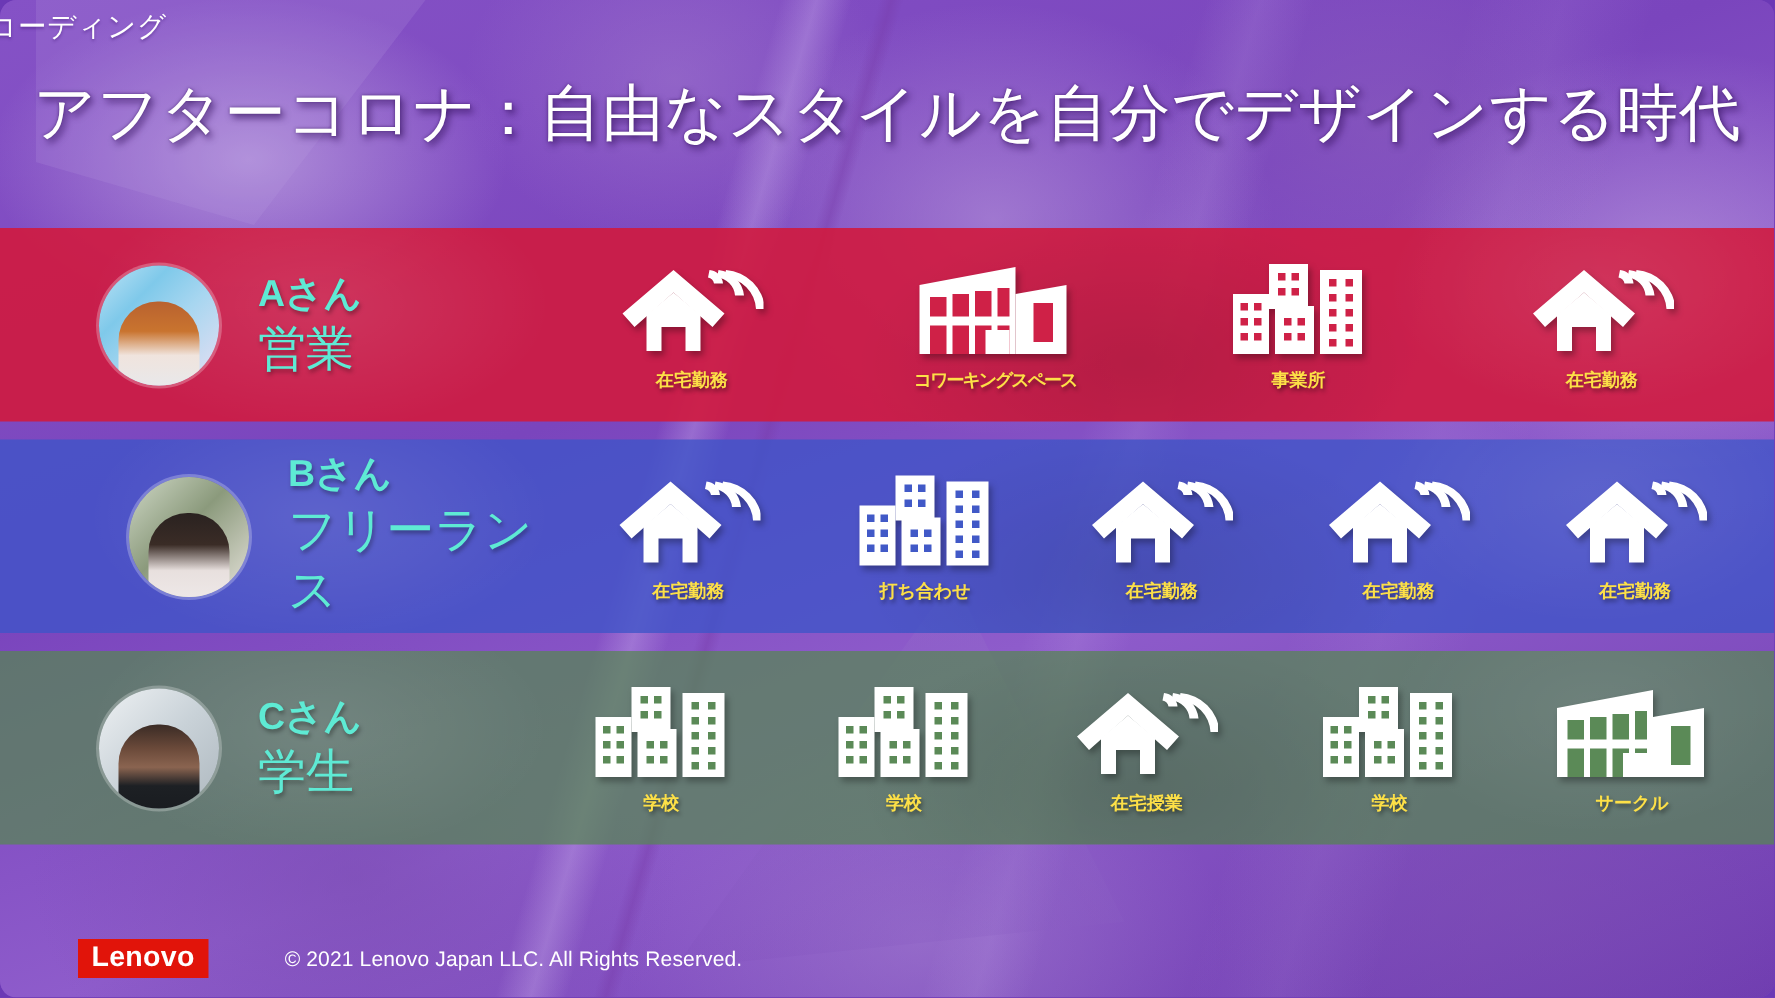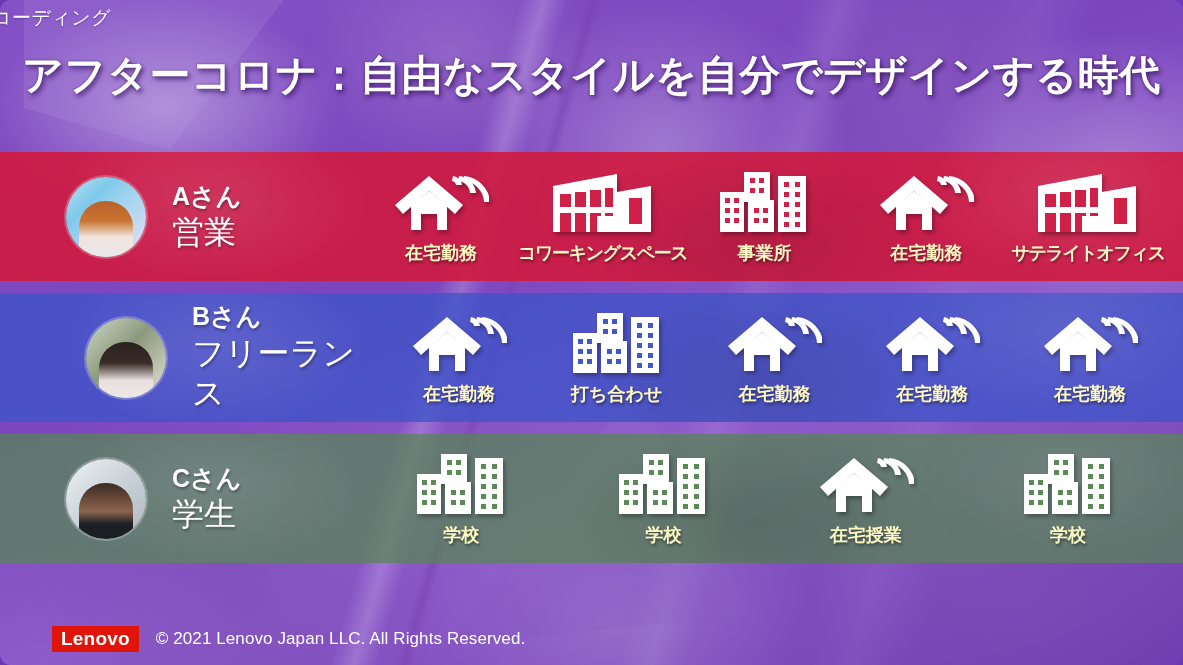--- a/index.html
+++ b/index.html
@@ -59,21 +59,21 @@
     position: absolute; left: -8px; top: 5px;
     font-size: 19px; color: #ffffff; letter-spacing: .5px;
     text-shadow: 0 1px 2px rgba(60,20,110,.45);
     white-space: nowrap;
   }
 
   
   .title {
     position: absolute; left: 0; right: 0; top: 48px;
     text-align: center;
-    font-size: 41px; font-weight: bold; color: #ffffff;
+    font-size: 41px; font-weight: normal; color: #ffffff;
     letter-spacing: .5px;
     text-shadow: 2px 3px 5px rgba(45,12,85,.70), 0 0 2px rgba(45,12,85,.6);
     white-space: nowrap;
   }
 
   
   .rows { position: absolute; left: 0; right: 0; top: 152px; }
   .row {
     position: relative;
     display: flex; align-items: center;
@@ -107,57 +107,57 @@
   .avatar-a { background: linear-gradient(135deg,#bfe3f5 0%,#7fc9ea 30%,#a7d6f0 55%,#e8dff3 100%); }
   .avatar-b { background: linear-gradient(135deg,#cfd8c6 0%,#8b9a7c 45%,#e7e3dc 100%); }
   .avatar-c { background: linear-gradient(135deg,#eef1f3 0%,#c9d2d8 50%,#aeb8bf 100%); }
   .avatar .face {
     position: absolute; left: 50%; bottom: -6px; transform: translateX(-50%);
     width: 54px; height: 62px; border-radius: 26px 26px 16px 16px;
   }
   .avatar-a .face { background: linear-gradient(180deg,#b9622f 0%,#c9742f 32%,#f0e4dd 58%,#e6e9ee 100%); }
   .avatar-b .face { background: linear-gradient(180deg,#2a2220 0%,#3a2c26 34%,#e8e0de 62%,#efeaea 100%); }
   .avatar-c .face { background: linear-gradient(180deg,#3a2b25 0%,#6b4a3a 26%,#8a6450 46%,#1d2024 66%,#181b1f 100%); }
-  .persona-text { margin-left: 26px; color: #ffffff; line-height: 1.26; }
+  .persona-text { margin-left: 26px; color: #5eead4; line-height: 1.26; }
   .persona-name { font-size: 25px; font-weight: bold; text-shadow: 1px 2px 3px rgba(0,0,0,.35); }
   .persona-role { font-size: 32px; font-weight: normal; text-shadow: 1px 2px 3px rgba(0,0,0,.35); }
 
   
   .cells {
     position: relative; z-index: 2;
     display: flex; flex: 1 1 auto; align-items: flex-end;
     padding-right: 14px;
   }
   .cell {
     flex: 1 1 0; min-width: 0;
     display: flex; flex-direction: column; align-items: center; justify-content: flex-end;
   }
   .glyph { height: 66px; display: flex; align-items: flex-end; justify-content: center; }
   .glyph svg { display: block; filter: drop-shadow(2px 3px 2px rgba(0,0,0,.30)); }
   .cell-label {
     margin-top: 7px;
-    font-size: 18px; font-weight: bold; color: #fef9c3;
+    font-size: 12px; font-weight: bold; color: #fde047;
     white-space: nowrap;
     text-shadow: 1px 2px 3px rgba(0,0,0,.45);
   }
   .cell-label.tight { letter-spacing: -1.4px; }
 
   
   .footer {
     position: absolute; left: 0; right: 0; bottom: 0;
-    height: 52px; display: flex; align-items: center; padding-left: 52px;
+    height: 52px; display: flex; align-items: center; padding-left: 52px; gap: 34px;
   }
   .lenovo-logo {
     background: #e1140a; color: #ffffff;
     font-size: 19px; font-weight: bold;
     padding: 2px 9px 3px; letter-spacing: .2px;
     line-height: 1.15;
   }
   .copyright {
-    margin-left: 17px; color: #ffffff; font-size: 17px; letter-spacing: .1px;
+    margin-left: 17px; color: #ffffff; font-size: 14px; letter-spacing: .1px;
   }
 </style>
 </head>
 <body>
 
 <div class="stage">
 
   <div class="bg">
     <div class="bg-photo"></div>
     <div class="bg-tri2"></div>
@@ -265,41 +265,20 @@
               <path fill="#fff" d="M2 33 L36 4 L70 33 L62 42 L36 19 L10 42 Z"></path>
               <path fill="#fff" d="M18 34 L36 19 L54 34 L54 58 L44 58 L44 42 L28 42 L28 58 L18 58 Z"></path>
               <path fill="#fff" d="M60 4 a10 10 0 0 1 9 9 l-6 0 a5 5 0 0 0 -4 -4 Z"></path>
               <path fill="#fff" d="M62 -2 a19 19 0 0 1 17 17 l-6 0 a13 13 0 0 0 -12 -12 Z" transform="translate(4,6)"></path>
               <path fill="#fff" d="M64 -8 a28 28 0 0 1 26 26 l-6 0 a22 22 0 0 0 -21 -21 Z" transform="translate(7,12)"></path>
             </svg>
           </div>
           <div class="cell-label">在宅勤務</div>
         </div>
 
-        <div class="cell">
-          <div class="glyph">
-            <svg width="104" height="62" viewBox="0 0 104 62">
-              <path fill="#fff" d="M2 14 L66 2 L66 60 L2 60 Z"></path>
-              <path fill="#fff" d="M66 20 L100 14 L100 60 L66 60 Z"></path>
-              <g fill="#cf2147">
-                <rect x="9" y="22" width="11" height="13"></rect>
-                  <rect x="24" y="20" width="11" height="15"></rect>
-                <rect x="39" y="18" width="11" height="17"></rect>
-                  <rect x="54" y="16" width="8" height="19"></rect>
-                <rect x="9" y="41" width="11" height="19"></rect>
-                  <rect x="24" y="41" width="11" height="19"></rect>
-                <rect x="39" y="41" width="11" height="19"></rect>
-                  <rect x="54" y="41" width="8" height="19"></rect>
-                <rect x="78" y="26" width="13" height="26"></rect>
-              </g>
-              <rect x="46" y="44" width="16" height="16" fill="#fff"></rect>
-            </svg>
-          </div>
-          <div class="cell-label tight">サテライトオフィス</div>
-        </div>
 
       </div>
     </div>
 
     <div class="row row-blue">
       <div class="persona">
         <div class="avatar avatar-b">
             <div class="face"></div>
           </div>
         <div class="persona-text">
@@ -534,20 +513,41 @@
                 <rect x="66" y="42" width="5" height="5"></rect>
                   <rect x="77" y="42" width="5" height="5"></rect>
                 <rect x="66" y="52" width="5" height="5"></rect>
                   <rect x="77" y="52" width="5" height="5"></rect>
               </g>
             </svg>
           </div>
           <div class="cell-label">学校</div>
         </div>
 
+        <div class="cell">
+          <div class="glyph">
+            <svg width="104" height="62" viewBox="0 0 104 62">
+              <path fill="#fff" d="M2 14 L66 2 L66 60 L2 60 Z"></path>
+              <path fill="#fff" d="M66 20 L100 14 L100 60 L66 60 Z"></path>
+              <g fill="#5b8a57">
+                <rect x="9" y="22" width="11" height="13"></rect>
+                  <rect x="24" y="20" width="11" height="15"></rect>
+                <rect x="39" y="18" width="11" height="17"></rect>
+                  <rect x="54" y="16" width="8" height="19"></rect>
+                <rect x="9" y="41" width="11" height="19"></rect>
+                  <rect x="24" y="41" width="11" height="19"></rect>
+                <rect x="39" y="41" width="11" height="19"></rect>
+                  <rect x="54" y="41" width="8" height="19"></rect>
+                <rect x="78" y="26" width="13" height="26"></rect>
+              </g>
+              <rect x="46" y="44" width="16" height="16" fill="#fff"></rect>
+            </svg>
+          </div>
+          <div class="cell-label">サークル</div>
+        </div>
 
       </div>
     </div>
 
   </div>
 
   <div class="footer">
     <div class="lenovo-logo">Lenovo</div>
     <div class="copyright">© 2021 Lenovo Japan LLC. All Rights Reserved.</div>
   </div>

